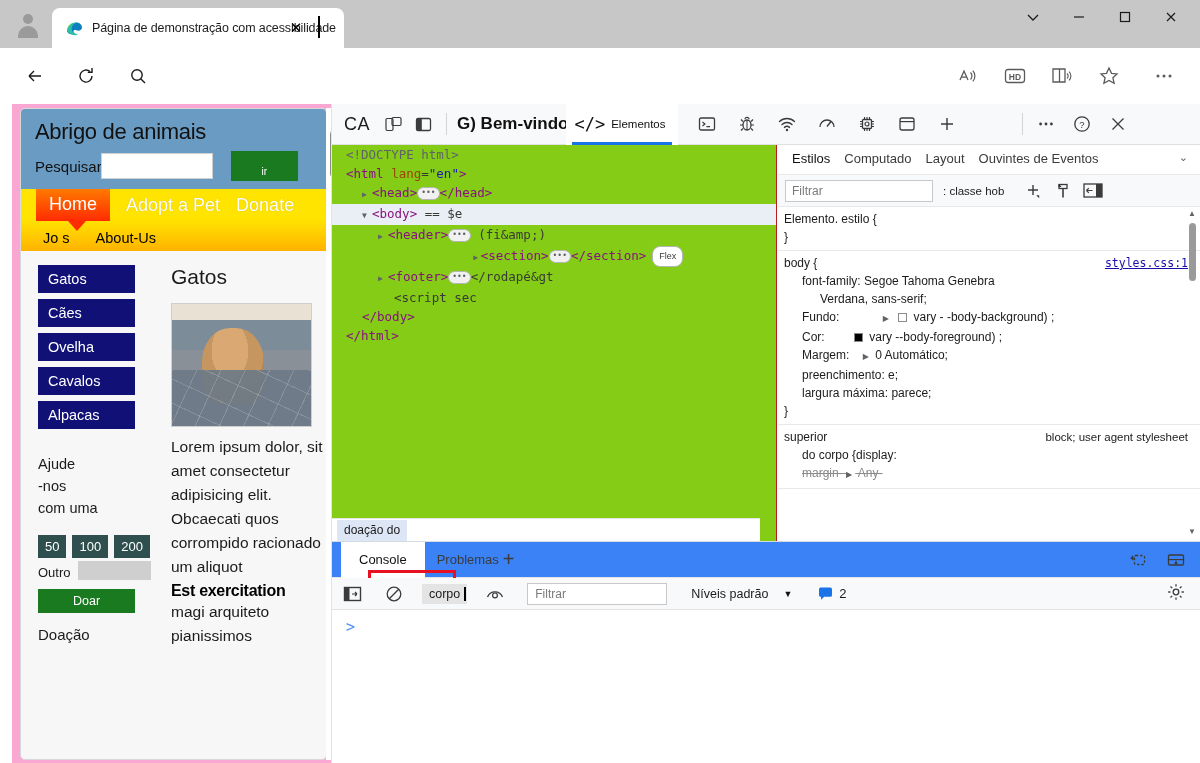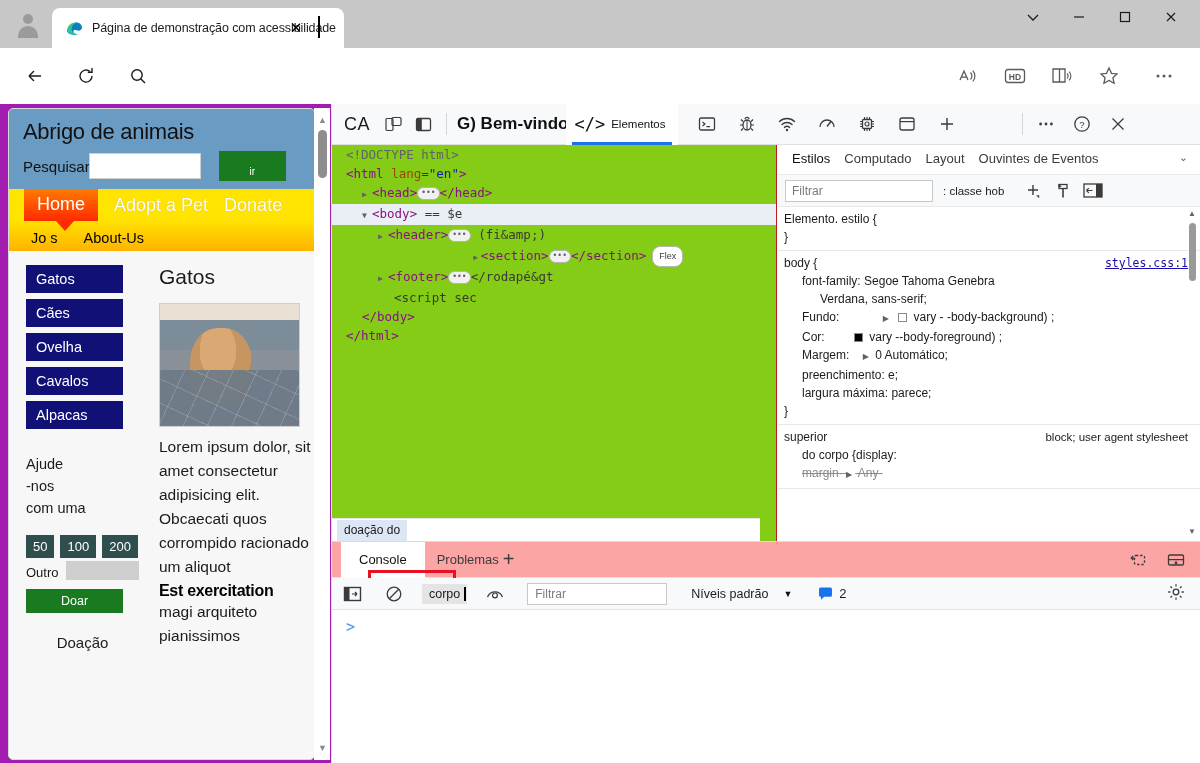--- a/index.html
+++ b/index.html
@@ -106,22 +106,22 @@
   #tb-more   { left: 1146px; }
 
   
   #content {
     position: absolute; left: 0; top: 104px; width: 1200px; height: 659px;
     background: #ffffff;
   }
 
   
   #page-pane {
-    position: absolute; left: 0; top: 0; width: 331px; height: 659px;
-    background: #a21caf; overflow: hidden;
+    position: absolute; left: 12px; top: 0; width: 331px; height: 659px;
+    background: #f9a8d4; overflow: hidden;
   }
   #page-frame {
     position: absolute; left: 8px; top: 4px; width: 307px; height: 652px;
     background: #f7f7f7; border: 1px solid #d8d8d8; border-radius: 5px;
     overflow: hidden;
   }
   #site-header {
     background: #6a9bc3; padding: 10px 14px 8px 14px;
   }
   #site-title { font-size: 22px; color: #111; font-weight: 400; letter-spacing: -0.3px; }
@@ -168,21 +168,21 @@
   .amt-btn {
     background: #2f4f4f; color: #fff; font-size: 13px; padding: 4px 7px;
   }
   #other-row { display: flex; align-items: flex-end; margin-top: 3px; }
   #other-label { font-size: 13px; color: #1b1b1b; }
   #other-input { width: 76px; height: 19px; background: #cfcfcf; margin-left: 7px; }
   #donate-btn {
     background: #1a7a1f; color: #fff; font-size: 12.5px; width: 97px;
     text-align: center; padding: 5px 0; margin-top: 9px;
   }
-  #donation-label { font-size: 15px; color: #1b1b1b; margin-top: 21px; text-align: center; }
+  #donation-label { font-size: 15px; color: #1b1b1b; margin-top: 13px; }
 
   #page-right { padding-left: 20px; width: 175px; }
   #cat-heading { font-size: 21px; color: #1b1b1b; margin-bottom: 14px; }
   #cat-photo {
     width: 141px; height: 124px; border: 1px solid #cfcfcf;
     background:
       linear-gradient(180deg,#e8e1d4 0 13%, #7d8c99 13% 38%, #8a9097 38% 100%);
     position: relative; overflow: hidden;
   }
   #cat-photo::before {
@@ -333,21 +333,21 @@
   #ss-down { bottom: 0; }
   #ss-thumb { position: absolute; left: 3px; top: 16px; width: 7px; height: 58px;
               background: #9a9a9a; border-radius: 4px; }
 
   
   #drawer {
     position: absolute; left: 0; right: 0; bottom: 0; height: 222px;
     background: #fff; border-top: 1px solid #d6dbe3;
   }
   #drawer-tabs {
-    height: 36px; background: #fca5a5; display: flex; align-items: center;
+    height: 36px; background: #3b82f6; display: flex; align-items: center;
     position: relative; border-bottom: 1px solid #e4e4e4;
   }
   #dw-console {
     font-size: 13px; color: #111; background: #fff; height: 36px;
     display: flex; align-items: center; padding: 0 18px; margin-left: 9px;
   }
   #dw-problemas { font-size: 13px; color: #3b3b3b; margin-left: 12px; }
   #dw-plus { font-size: 20px; color: #3b3b3b; margin-left: 4px; font-weight: 300; }
   #dw-r1 { position: absolute; right: 52px; top: 8px; color: #3b3b3b; }
   #dw-r2 { position: absolute; right: 14px; top: 8px; color: #3b3b3b; }

